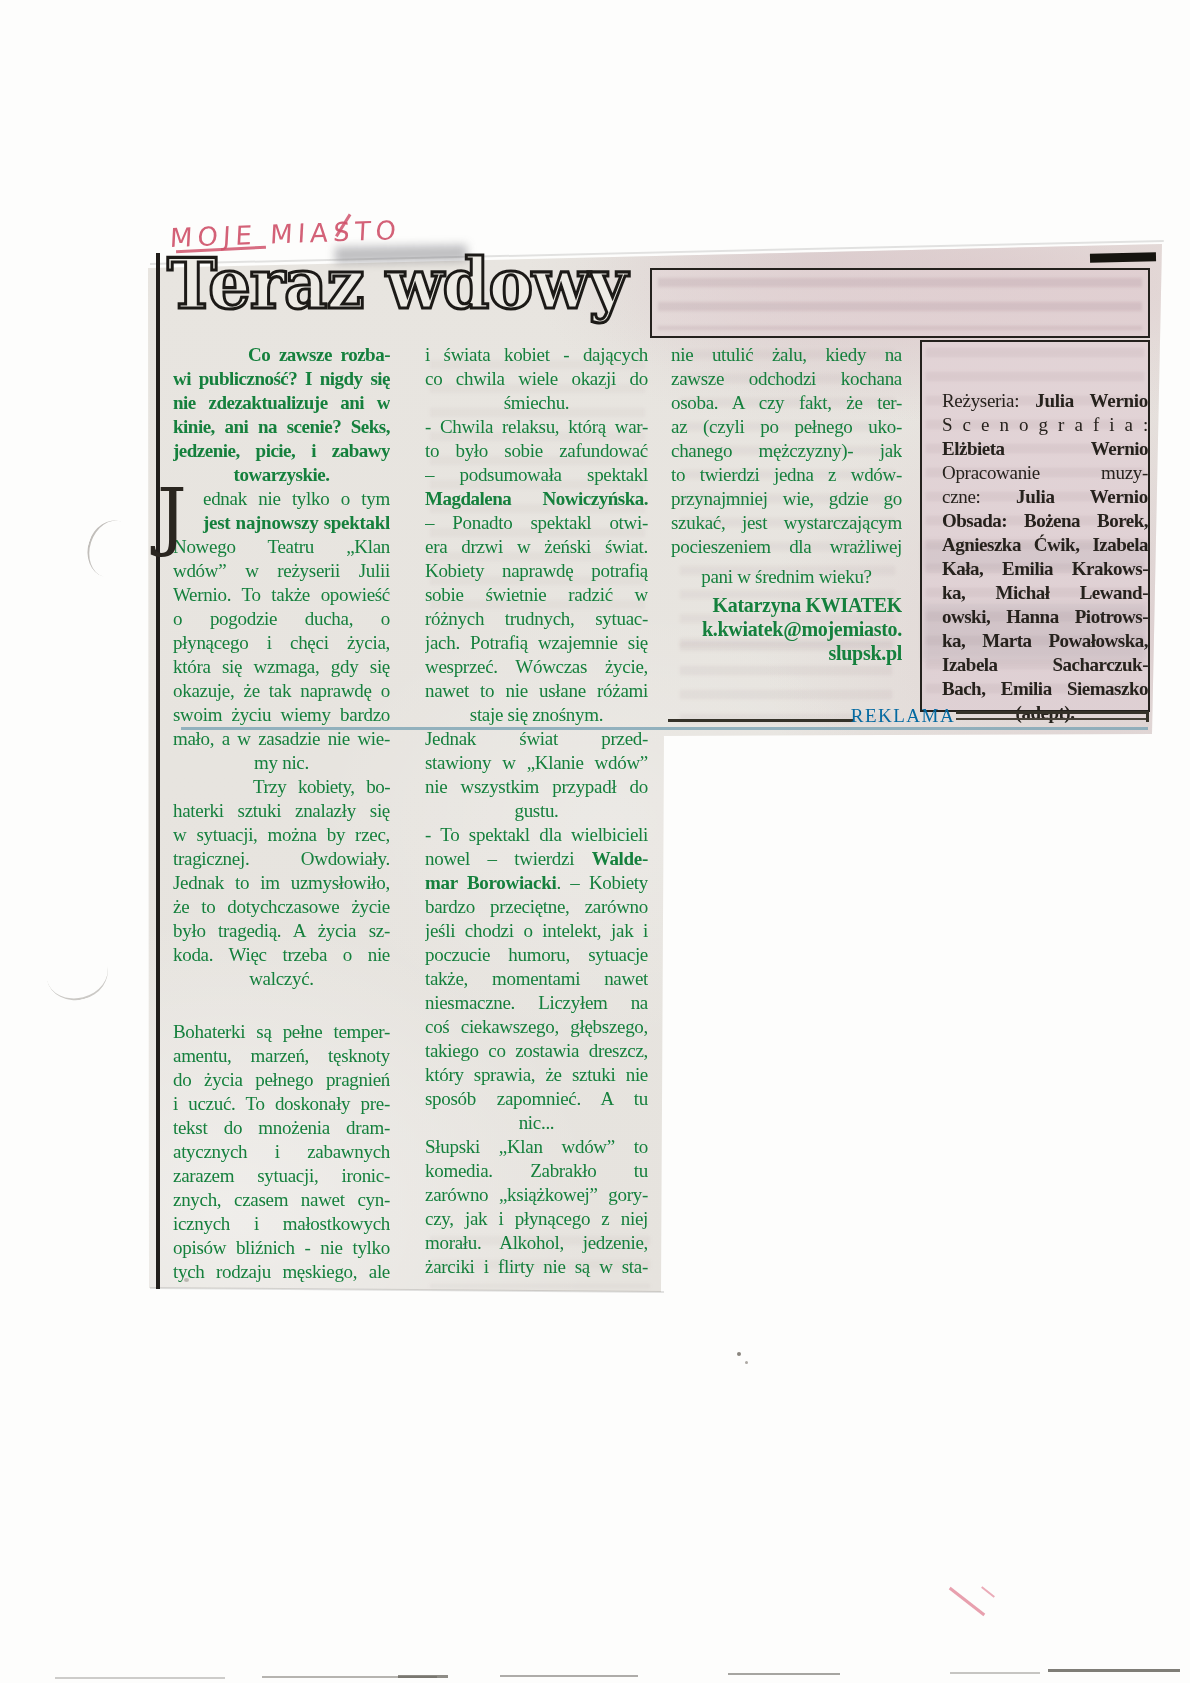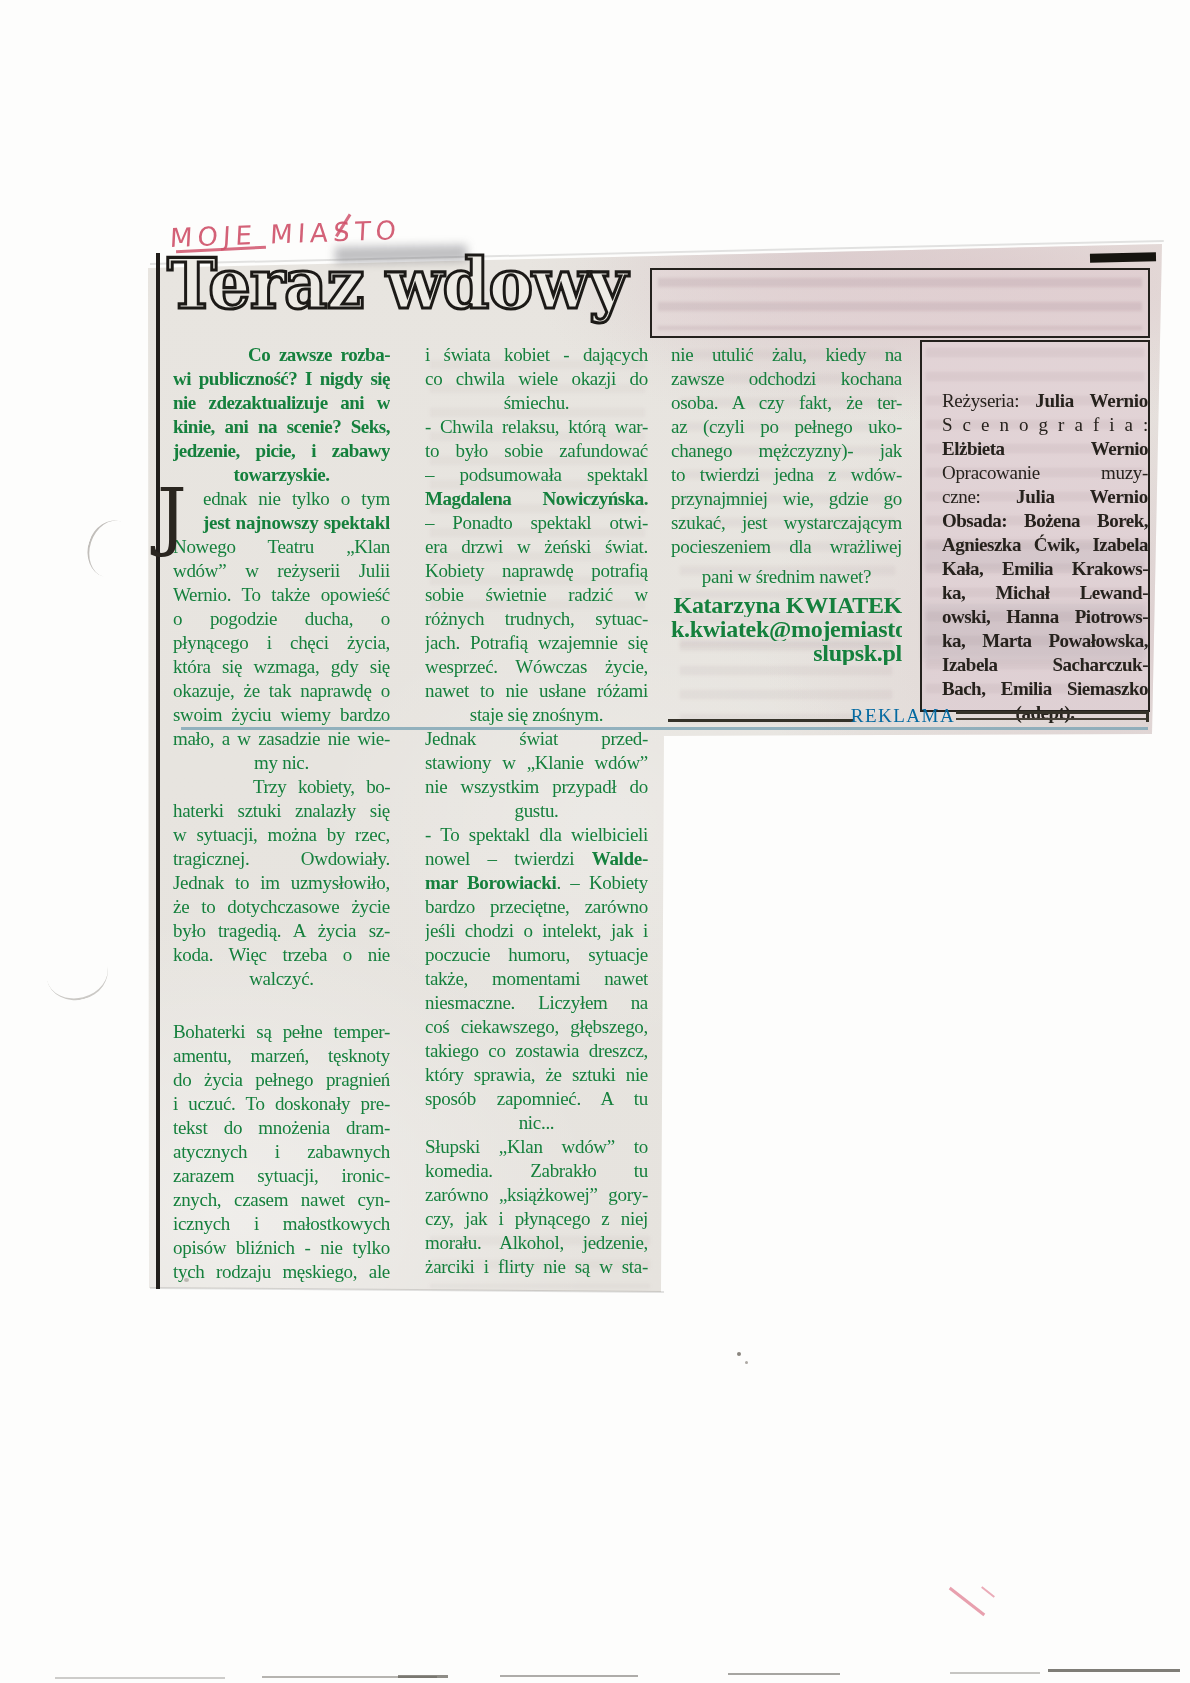--- a/index.html
+++ b/index.html
@@ -16,21 +16,21 @@
           radial-gradient(400px 300px at 45% 55%, rgba(255,255,255,.20), transparent 75%),
           linear-gradient(#e8e5e0,#e6e3de);}
   .edge{position:absolute;background:rgba(0,0,0,.11);transform-origin:left top;}
   
   .col{position:absolute;color:#15803d;font-size:19px;letter-spacing:-0.3px;}
   .line{height:24px;line-height:24px;overflow:hidden;}
   .j{text-align:justify;text-align-last:justify;}
   .l{text-align:center;}
   .r{text-align:right;}
   .b,.line .b{font-weight:700;}
-  .big{font-size:24px;}
+  .big{font-size:20px;}
   .lead{letter-spacing:-0.5px;}
   
   .headline{position:absolute;left:167px;top:250px;width:486px;
             font-family:"DejaVu Serif","Liberation Serif",serif;font-weight:700;
             font-size:67px;line-height:1;color:#edebe5;letter-spacing:-1px;
             -webkit-text-stroke:3px #1c1a17;
             text-shadow:0 0 1px rgba(0,0,0,.8);transform:scaleY(1.03);white-space:nowrap;}
   .smudge{position:absolute;left:335px;top:246px;width:132px;height:16px;
           background:rgba(70,70,76,.35);filter:blur(5px);transform:rotate(-1deg);}
   
@@ -213,21 +213,21 @@
   <div class="col" style="left:671px;top:343px;width:231px;">
       <div class="line j"><span>nie utulić żalu, kiedy na</span></div>
       <div class="line j"><span>zawsze odchodzi kochana</span></div>
       <div class="line j"><span>osoba. A czy fakt, że ter-</span></div>
       <div class="line j"><span>az (czyli po pełnego uko-</span></div>
       <div class="line j"><span>chanego mężczyzny)- jak</span></div>
       <div class="line j"><span>to twierdzi jedna z wdów-</span></div>
       <div class="line j"><span>przynajmniej wie, gdzie go</span></div>
       <div class="line j"><span>szukać, jest wystarczającym</span></div>
       <div class="line j"><span>pocieszeniem dla wrażliwej</span></div>
-      <div class="line l" style="margin-top: 6px;"><span>pani w średnim nawet?</span></div>
+      <div class="line l" style="margin-top: 6px;"><span>pani w średnim wieku?</span></div>
       <div class="line r b big" style="margin-top: 4px;"><span>Katarzyna KWIATEK</span></div>
       <div class="line r b big"><span>k.kwiatek@mojemiasto.</span></div>
       <div class="line r b big"><span>slupsk.pl</span></div>
     </div>
   <div class="dropcap">J</div>
 
   <div class="rek-l"></div>
   <div class="rek-label">REKLAMA</div>
   <div class="rek-r1"></div>
   <div class="rek-r2"></div>

